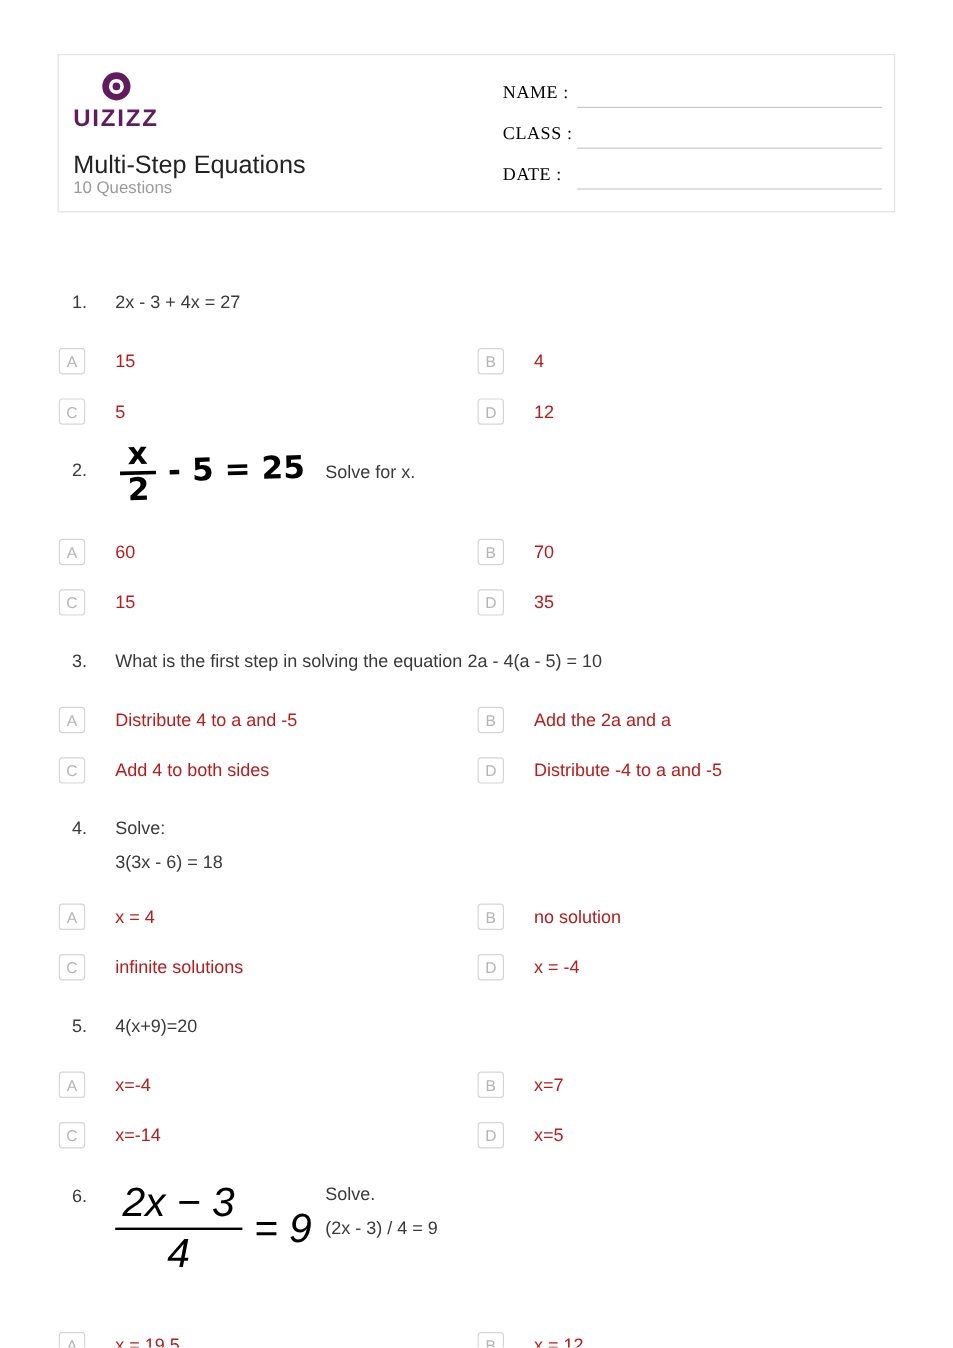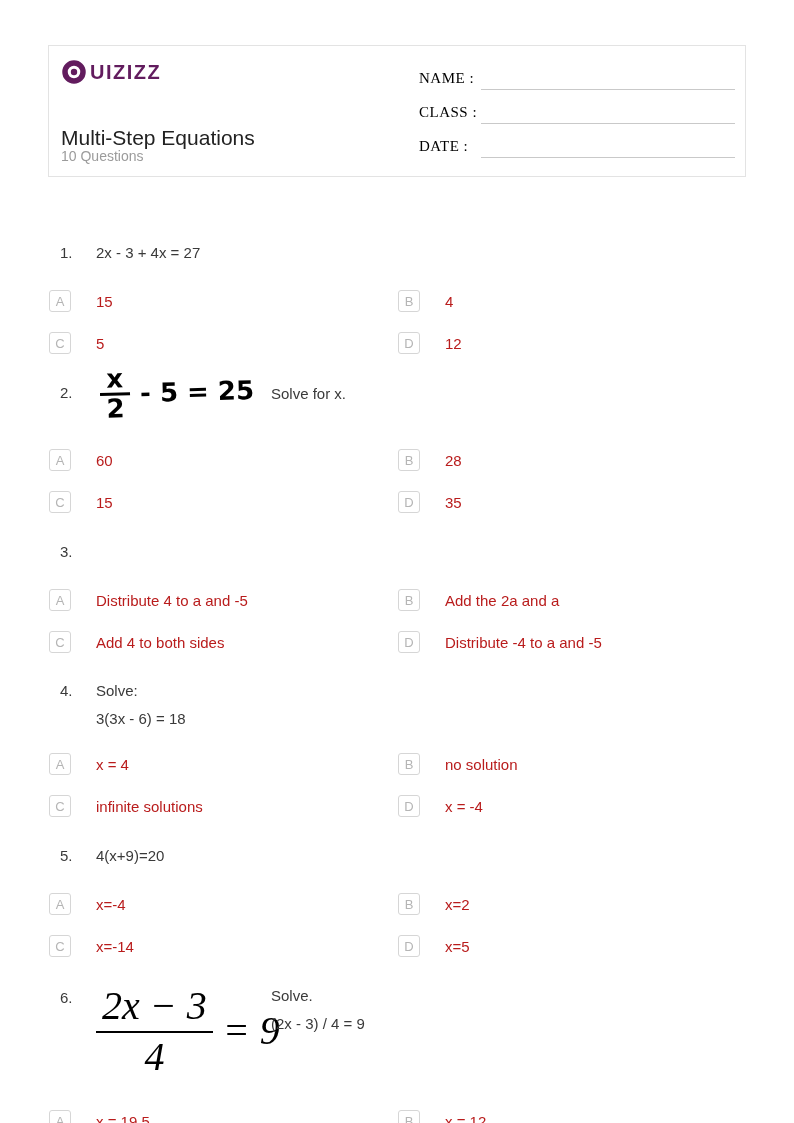--- a/index.html
+++ b/index.html
@@ -8,21 +8,21 @@
     background:#ffffff;color:#3a3a3a;
     font-family:"Liberation Sans",sans-serif;
   }
   .abs{position:absolute;}
 
   
   .header-box{
     left:48px;top:45px;width:698px;height:132px;
     border:1px solid #e3e3e3;box-sizing:border-box;background:#fff;
   }
-  .logo{left:12px;top:13px;display:flex;align-items:center;gap:3px;}
+  .logo{left:12px;top:13px;display:flex;align-items:center;gap:3px;flex-direction:column;}
   .logo-text{
     font-size:20px;font-weight:800;letter-spacing:1.5px;
     color:var(--brand,#621c5e);
   }
   .title{left:12px;top:80px;font-size:21px;color:#222222;}
   .subtitle{left:12px;top:102px;font-size:14px;color:#9b9b9b;text-align:center;}
   .field-row{left:370px;width:316px;height:24px;}
   .field-label{
     position:absolute;left:0;top:2px;
     font-family:"Liberation Serif",serif;font-size:15px;color:#000000;
@@ -64,21 +64,21 @@
   .math2{
     left:100px;top:364px;display:flex;align-items:center;gap:10px;
     font-family:"DejaVu Sans",sans-serif;font-weight:700;font-size:26px;
     color:#000;line-height:1.05;transform:rotate(-1.5deg);
   }
   .math2 .num,.math2 .den{padding:0 6px;}
   .math2 .bar{border-top:3px solid #000;}
 
   .math6{
     left:96px;top:982px;display:flex;align-items:center;gap:10px;
-    font-family:Liberation Serif, serif;font-style:italic;font-size:40px;
+    font-family:Liberation Sans, sans-serif;font-style:italic;font-size:34px;
     color:#000;line-height:1.22;
   }
   .math6 .num,.math6 .den{padding:0 6px;}
   .math6 .bar{border-top:2px solid #000;}
 </style>
 </head>
 <body>
 
 <div class="header-box abs">
   <div class="logo abs">
@@ -140,34 +140,35 @@
   <span>- 5 = 25</span>
 </div>
 <div class="side abs" style="top:384px">Solve for x.</div>
 <div class="opts abs" style="top:449px">
   <div class="opt">
     <span class="letterbox">A</span>
     <span class="opt-text">60</span>
   </div>
   <div class="opt">
     <span class="letterbox">B</span>
-    <span class="opt-text">28</span>
+    <span class="opt-text">70</span>
   </div>
   <div class="opt">
     <span class="letterbox">C</span>
     <span class="opt-text">15</span>
   </div>
   <div class="opt">
     <span class="letterbox">D</span>
     <span class="opt-text">35</span>
   </div>
 </div>
 
 <div class="q abs" style="top:542px">
   <span class="q-num">3.</span>
+  <span>What is the first step in solving the equation 2a - 4(a - 5) = 10</span>
 </div>
 <div class="opts abs" style="top:589px">
   <div class="opt">
     <span class="letterbox">A</span>
     <span class="opt-text">Distribute 4 to a and -5</span>
   </div>
   <div class="opt">
     <span class="letterbox">B</span>
     <span class="opt-text">Add the 2a and a</span>
   </div>
@@ -211,21 +212,21 @@
   <span class="q-num">5.</span>
   <span>4(x+9)=20</span>
 </div>
 <div class="opts abs" style="top:893px">
   <div class="opt">
     <span class="letterbox">A</span>
     <span class="opt-text">x=-4</span>
   </div>
   <div class="opt">
     <span class="letterbox">B</span>
-    <span class="opt-text">x=2</span>
+    <span class="opt-text">x=7</span>
   </div>
   <div class="opt">
     <span class="letterbox">C</span>
     <span class="opt-text">x=-14</span>
   </div>
   <div class="opt">
     <span class="letterbox">D</span>
     <span class="opt-text">x=5</span>
   </div>
 </div>

